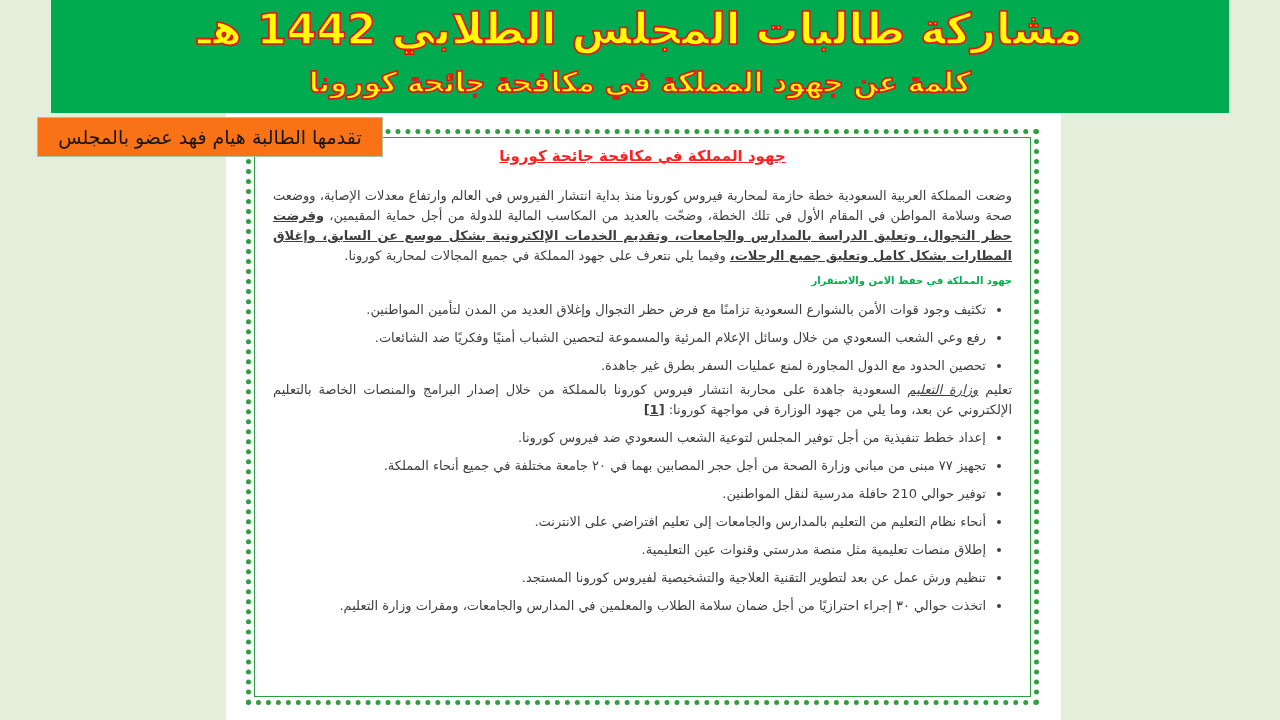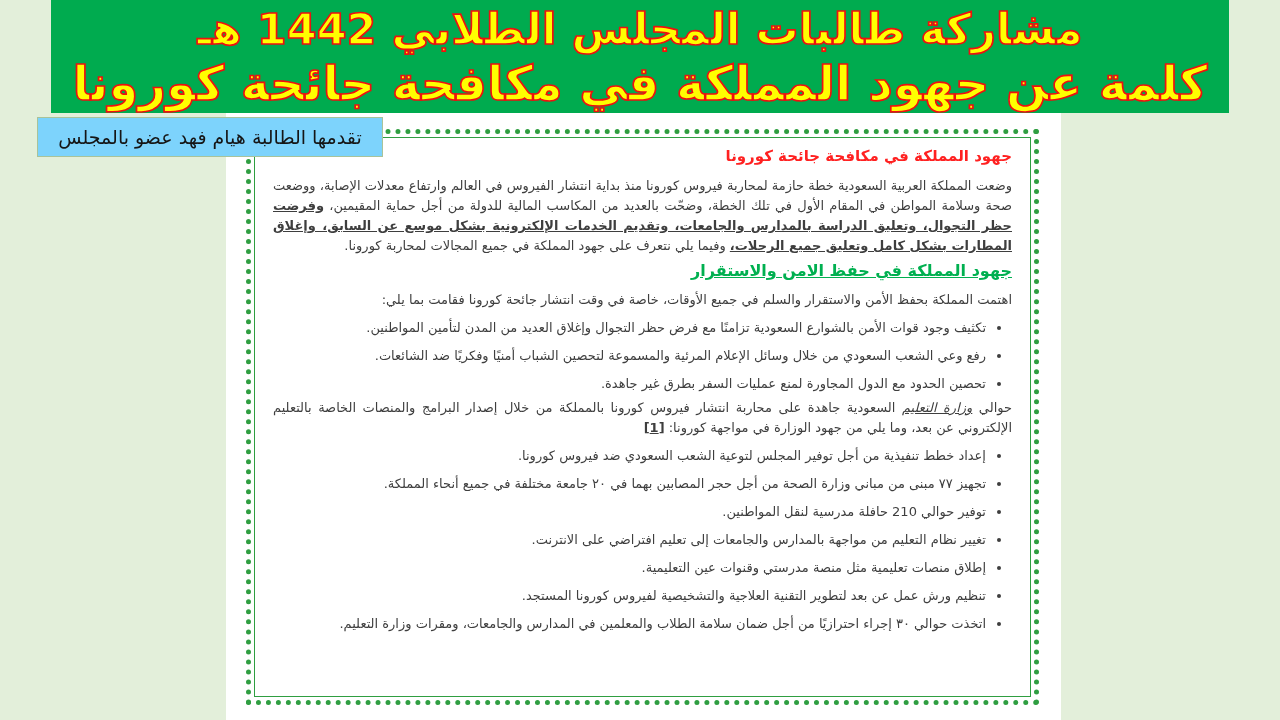--- a/index.html
+++ b/index.html
@@ -22,27 +22,27 @@
     direction: rtl;
     z-index: 2;
   }
   .title-line1, .title-line2 {
     font-weight: bold;
     color: #ffff00;
     -webkit-text-stroke: 1.7px #ee1010;
     letter-spacing: 0px;
   }
   .title-line1 { font-size: 43px; line-height: 56px; padding-top: 1px; }
-  .title-line2 { font-size: 48px; line-height: 52px; }
+  .title-line2 { font-size: 28px; line-height: 52px; }
 
   
   .presenter-box {
     position: absolute; left: 36px; top: 117px;
     width: 344px; height: 38px;
-    background: #7dd3fc;
+    background: #f97316;
     border: 1px solid #a9c39a;
     display: flex; align-items: center; justify-content: center;
     direction: rtl;
     font-size: 19px;
     color: #151515;
     z-index: 3;
   }
 
   
   .page {
@@ -62,34 +62,35 @@
   .content {
     position: absolute; left: 22px; top: 8px; right: 22px; bottom: 6px;
     direction: rtl;
     text-align: justify;
     font-size: 13px;
     line-height: 20px;
     color: #3e3e3e;
     overflow: hidden;
   }
   .main-heading {
+    text-align: center;
     color: #ff2121;
     font-weight: bold;
     font-size: 15px;
-    margin: 4px 0 10px 0;
+    margin: 4px 0 20px 0;
+    text-decoration: underline;
   }
   .para { margin: 0 0 5px 0; }
   .bold-underline { font-weight: bold; text-decoration: underline; }
   .underline-only { text-decoration: underline; font-style: italic; }
   .ref { font-weight: bold; text-decoration: underline; }
   .section-heading {
     color: #00b050;
     font-weight: bold;
-    font-size: 16px;
-    text-decoration: underline;
+    font-size: 10px;
     margin: 1px 0 9px 0;
   }
   ul.bullets {
     margin: 2px 0 4px 0;
     padding: 0 26px 0 0;
     list-style: disc;
   }
   ul.bullets li { margin: 8px 0 2px 0; text-align: justify; }
 </style>
 </head>
@@ -109,36 +110,35 @@
   <div class="page">
     <div class="frame">
       <div class="content">
 
         <div class="main-heading">جهود المملكة في مكافحة جائحة كورونا</div>
 
         <p class="para"><span>وضعت المملكة العربية السعودية خطة حازمة لمحاربة فيروس كورونا منذ بداية انتشار الفيروس في العالم وارتفاع معدلات الإصابة، ووضعت صحة وسلامة المواطن في المقام الأول في تلك الخطة، وضحّت بالعديد من المكاسب المالية للدولة من أجل حماية المقيمين، </span><span class="bold-underline">وفرضت حظر التجوال، وتعليق الدراسة بالمدارس والجامعات، وتقديم الخدمات الإلكترونية بشكل موسع عن السابق، وإغلاق المطارات بشكل كامل وتعليق جميع الرحلات،</span><span> وفيما يلي نتعرف على جهود المملكة في جميع المجالات لمحاربة كورونا.</span></p>
 
         <div class="section-heading">جهود المملكة في حفظ الامن والاستقرار</div>
 
-        <p class="para">اهتمت المملكة بحفظ الأمن والاستقرار والسلم في جميع الأوقات، خاصة في وقت انتشار جائحة كورونا فقامت بما يلي:</p>
 
         <ul class="bullets">
           <li>تكثيف وجود قوات الأمن بالشوارع السعودية تزامنًا مع فرض حظر التجوال وإغلاق العديد من المدن لتأمين المواطنين.</li>
           <li>رفع وعي الشعب السعودي من خلال وسائل الإعلام المرئية والمسموعة لتحصين الشباب أمنيًا وفكريًا ضد الشائعات.</li>
           <li>تحصين الحدود مع الدول المجاورة لمنع عمليات السفر بطرق غير جاهدة.</li>
         </ul>
 
 
-        <p class="para"><span>حوالي </span><span class="underline-only">وزارة التعليم</span><span> السعودية جاهدة على محاربة انتشار فيروس كورونا بالمملكة من خلال إصدار البرامج والمنصات الخاصة بالتعليم الإلكتروني عن بعد، وما يلي من جهود الوزارة في مواجهة كورونا: </span><span class="ref">[1]</span></p>
+        <p class="para"><span>تعليم </span><span class="underline-only">وزارة التعليم</span><span> السعودية جاهدة على محاربة انتشار فيروس كورونا بالمملكة من خلال إصدار البرامج والمنصات الخاصة بالتعليم الإلكتروني عن بعد، وما يلي من جهود الوزارة في مواجهة كورونا: </span><span class="ref">[1]</span></p>
 
         <ul class="bullets">
           <li>إعداد خطط تنفيذية من أجل توفير المجلس لتوعية الشعب السعودي ضد فيروس كورونا.</li>
           <li>تجهيز ٧٧ مبنى من مباني وزارة الصحة من أجل حجر المصابين بهما في ٢٠ جامعة مختلفة في جميع أنحاء المملكة.</li>
           <li>توفير حوالي 210 حافلة مدرسية لنقل المواطنين.</li>
-          <li>تغيير نظام التعليم من مواجهة بالمدارس والجامعات إلى تعليم افتراضي على الانترنت.</li>
+          <li>أنحاء نظام التعليم من التعليم بالمدارس والجامعات إلى تعليم افتراضي على الانترنت.</li>
           <li>إطلاق منصات تعليمية مثل منصة مدرستي وقنوات عين التعليمية.</li>
           <li>تنظيم ورش عمل عن بعد لتطوير التقنية العلاجية والتشخيصية لفيروس كورونا المستجد.</li>
           <li>اتخذت حوالي ٣٠ إجراء احترازيًا من أجل ضمان سلامة الطلاب والمعلمين في المدارس والجامعات، ومقرات وزارة التعليم.</li>
         </ul>
 
       </div>
     </div>
   </div>
 
 </div>

